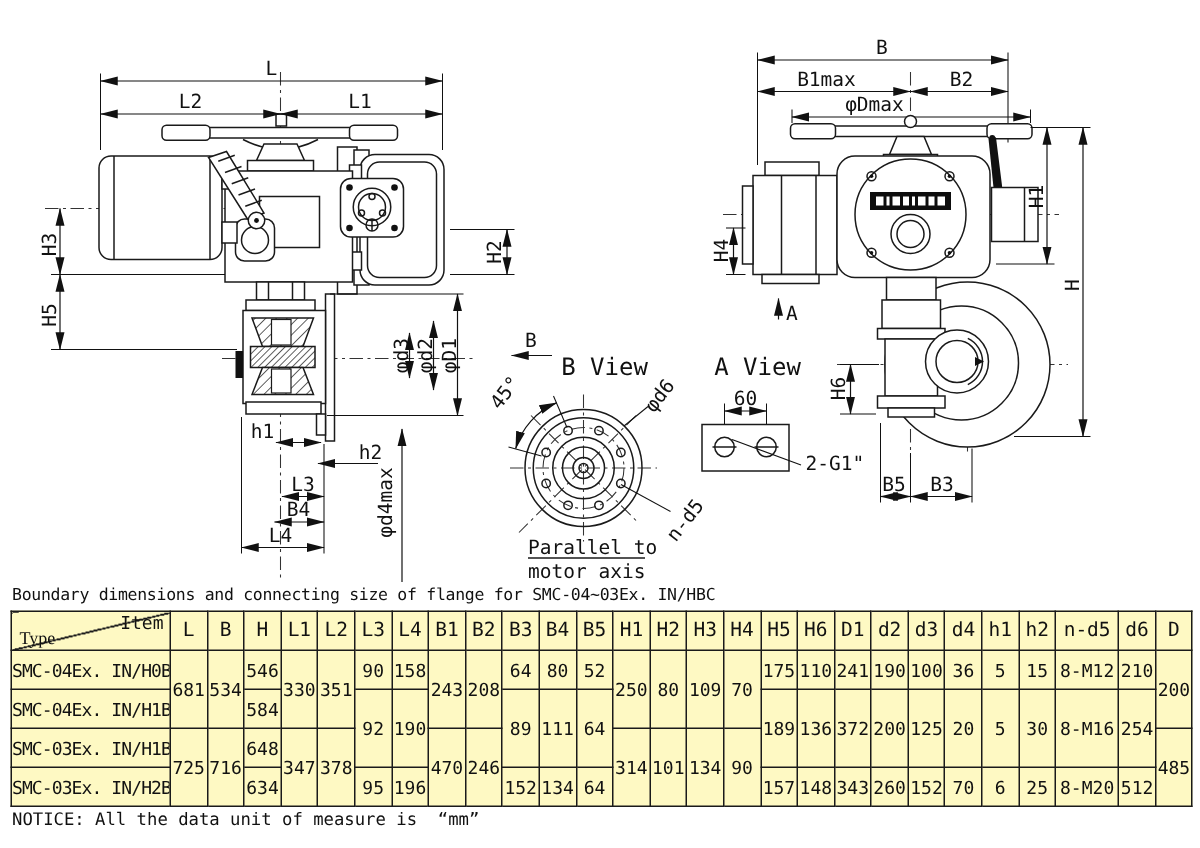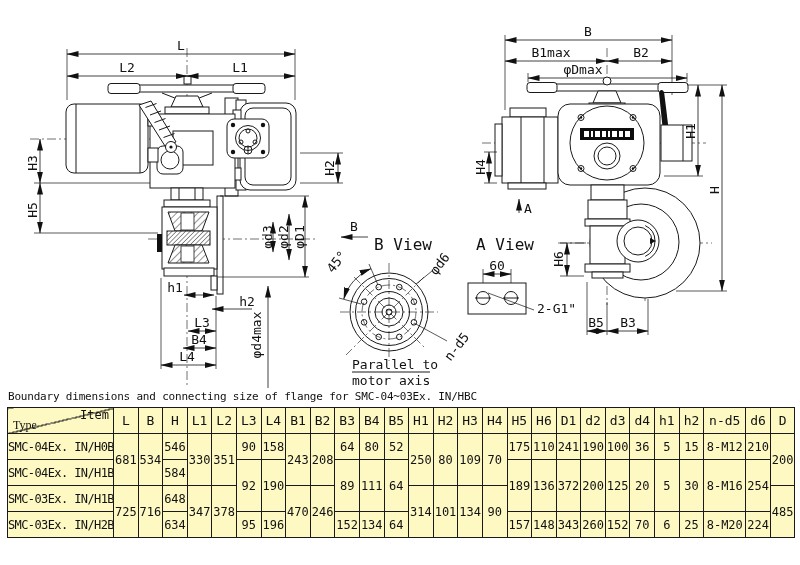--- a/index.html
+++ b/index.html
@@ -501,19 +501,20 @@
     <td>64</td>
     <td>157</td>
     <td>148</td>
     <td>343</td>
     <td>260</td>
     <td>152</td>
     <td>70</td>
     <td>6</td>
     <td>25</td>
     <td>8-M20</td>
-    <td>224</td>
+    <td>512</td>
   </tr>
 </tbody>
     </table>
 
+<div id="notice">NOTICE: All the data unit of measure is  “mm”</div>
 
 </div>
 
 </body></html>

